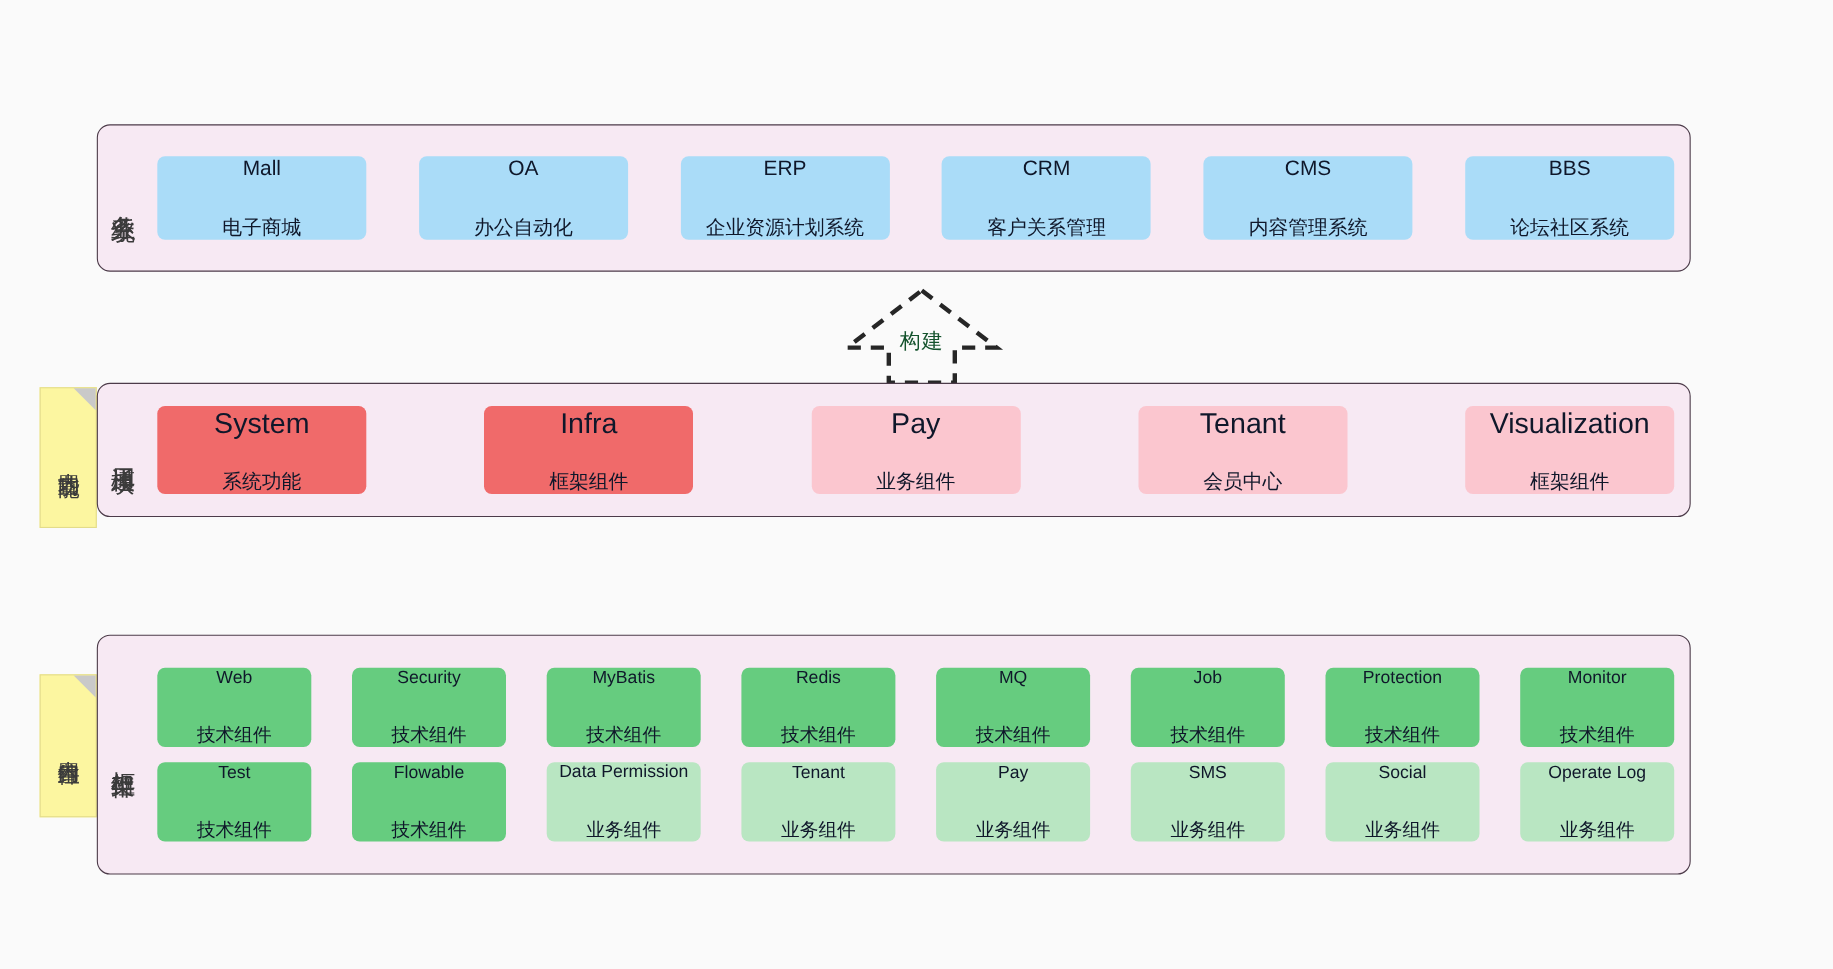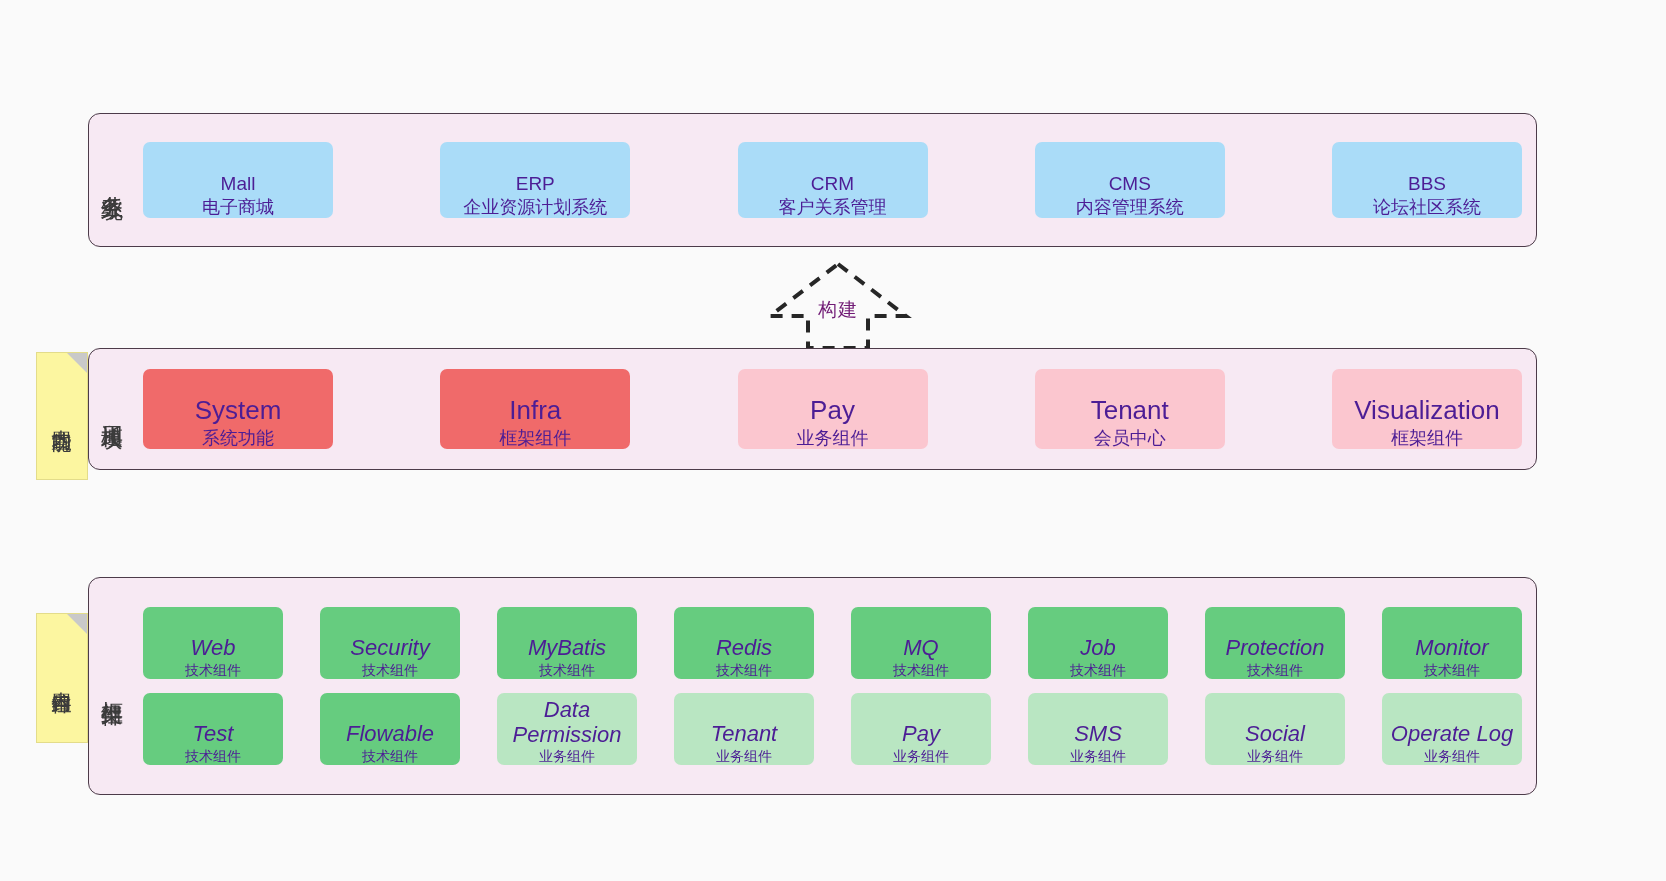--- a/index.html
+++ b/index.html
@@ -67,23 +67,23 @@
     gap: 0;
   }
 
   
   .card {
     box-sizing: border-box;
     border-radius: 7px;
     display: flex;
     flex-direction: column;
     align-items: center;
-    justify-content: flex-end;
+    justify-content: space-between;
     text-align: center;
-    color: #4c1d95;
+    color: #0f172a;
     line-height: 1.25;
     user-select: none;
   }
   .card .en { font-size: 26px; }
   .card .cn { font-size: 18px; }
 
   
   .biz .card {
     width: 190px;
     height: 76px;
@@ -100,22 +100,22 @@
   .mod .card.strong { background: #f06a6a; }
   .mod .card.light  { background: #fbc6cf; }
 
   
   .fw .card {
     width: 140px;
     height: 72px;
   }
   .fw .card.tech { background: #66cc7f; }
   .fw .card.biz2 { background: #b9e6c2; }
-  .fw .card .en { font-size: 22px; font-style: italic; }
-  .fw .card .cn { font-size: 14px; }
+  .fw .card .en { font-size: 16px; }
+  .fw .card .cn { font-size: 17px; }
 
   
   .note {
     position: absolute;
     box-sizing: border-box;
     width: 52px;
     background: #fcf6a0;
     border: 1px solid #e3dc8a;
     display: flex;
     align-items: center;
@@ -146,36 +146,40 @@
     height: 95px;
   }
   .arrow svg { display: block; width: 100%; height: 100%; }
   .arrow .arrow-label {
     position: absolute;
     left: 0;
     right: 0;
     bottom: 16px;
     text-align: center;
     font-size: 19px;
-    color: #701a75;
+    color: #14532d;
     letter-spacing: 1px;
     user-select: none;
   }
 </style>
 </head>
 <body>
 
 <div id="canvas">
 
   <div class="layer biz" id="layer-business" style="left:88px; top:113px; width:1449px; height:134px;">
     <div class="layer-title">业务系统</div>
     <div class="layer-body">
       <div class="card">
         <span class="en">Mall</span>
         <span class="cn">电子商城</span>
+      </div>
+      <div class="card">
+        <span class="en">OA</span>
+        <span class="cn">办公自动化</span>
       </div>
       <div class="card">
         <span class="en">ERP</span>
         <span class="cn">企业资源计划系统</span>
       </div>
       <div class="card">
         <span class="en">CRM</span>
         <span class="cn">客户关系管理</span>
       </div>
       <div class="card">

